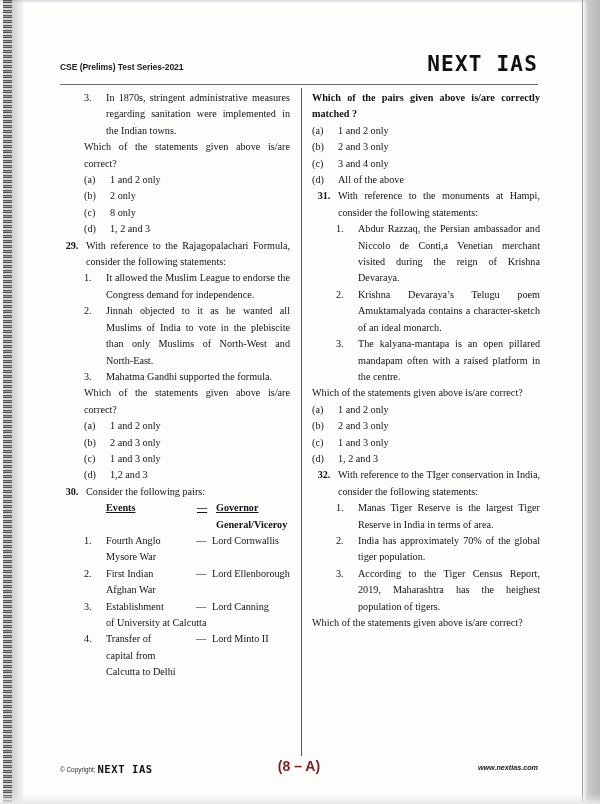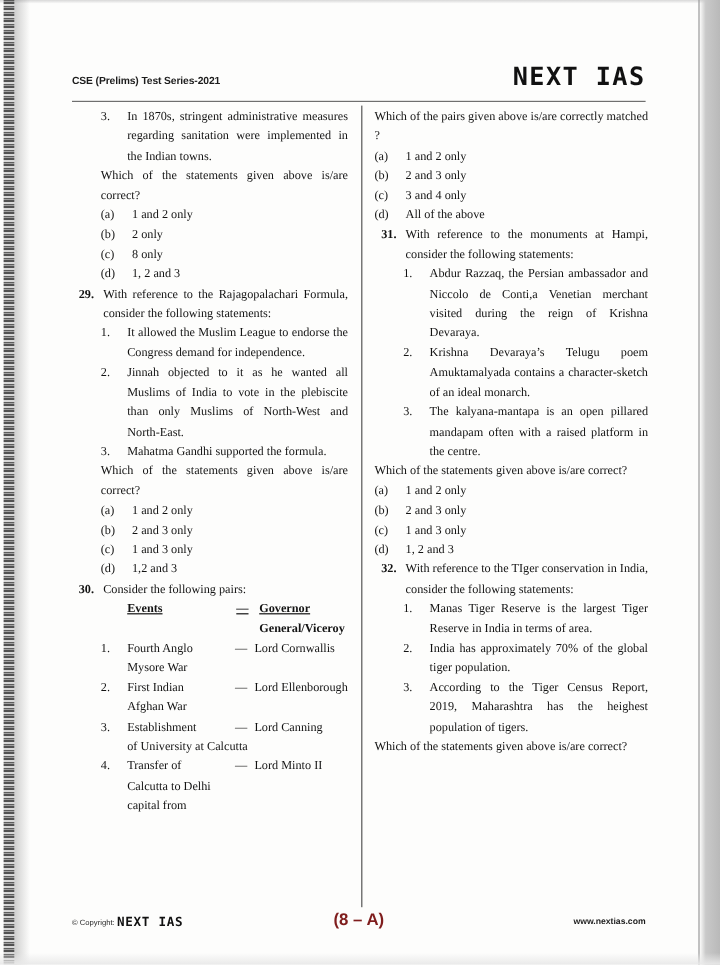--- a/index.html
+++ b/index.html
@@ -247,20 +247,21 @@
     font-size: 14px;
     color: #7f1d1d;
   }
   #footer-site {
     position: absolute;
     right: 0; top: 3px;
     font-family: "Liberation Sans", "DejaVu Sans", sans-serif;
     font-weight: bold;
     font-size: 7.2px;
     color: #1b1b1b;
+    font-style: italic;
   }
 </style>
 </head>
 <body>
 
 <div id="scan-page"></div>
 <div id="edge-top"></div>
 <div id="edge-left"></div>
 <div id="edge-left-fade"></div>
 <div id="edge-right-line"></div>
@@ -375,30 +376,30 @@
         <div class="pair-right">Lord Canning</div>
       </div>
       <div class="pair-cont">of University at Calcutta</div>
 
       <div class="pair-row">
         <div class="pair-num">4.</div>
         <div class="pair-left">Transfer of</div>
         <div class="pair-dash">—</div>
         <div class="pair-right">Lord Minto II</div>
       </div>
+      <div class="pair-cont">capital from</div>
       <div class="pair-cont">Calcutta to Delhi</div>
-      <div class="pair-cont">capital from</div>
     </div>
 
   </div>
 
   <div id="col-right">
 
     <div class="q-block">
-      <div class="lead" style="padding-left:0;">Which of the pairs given above is/are correctly matched ?</div>
+      <div class="lead" style="padding-left:0;font-weight:bold;">Which of the pairs given above is/are correctly matched ?</div>
       <div class="row o-row" style="padding-left:0;">
         <div class="o-key">(a)</div>
         <div class="o-val">1 and 2 only</div>
       </div>
       <div class="row o-row" style="padding-left:0;">
         <div class="o-key">(b)</div>
         <div class="o-val">2 and 3 only</div>
       </div>
       <div class="row o-row" style="padding-left:0;">
         <div class="o-key">(c)</div>

